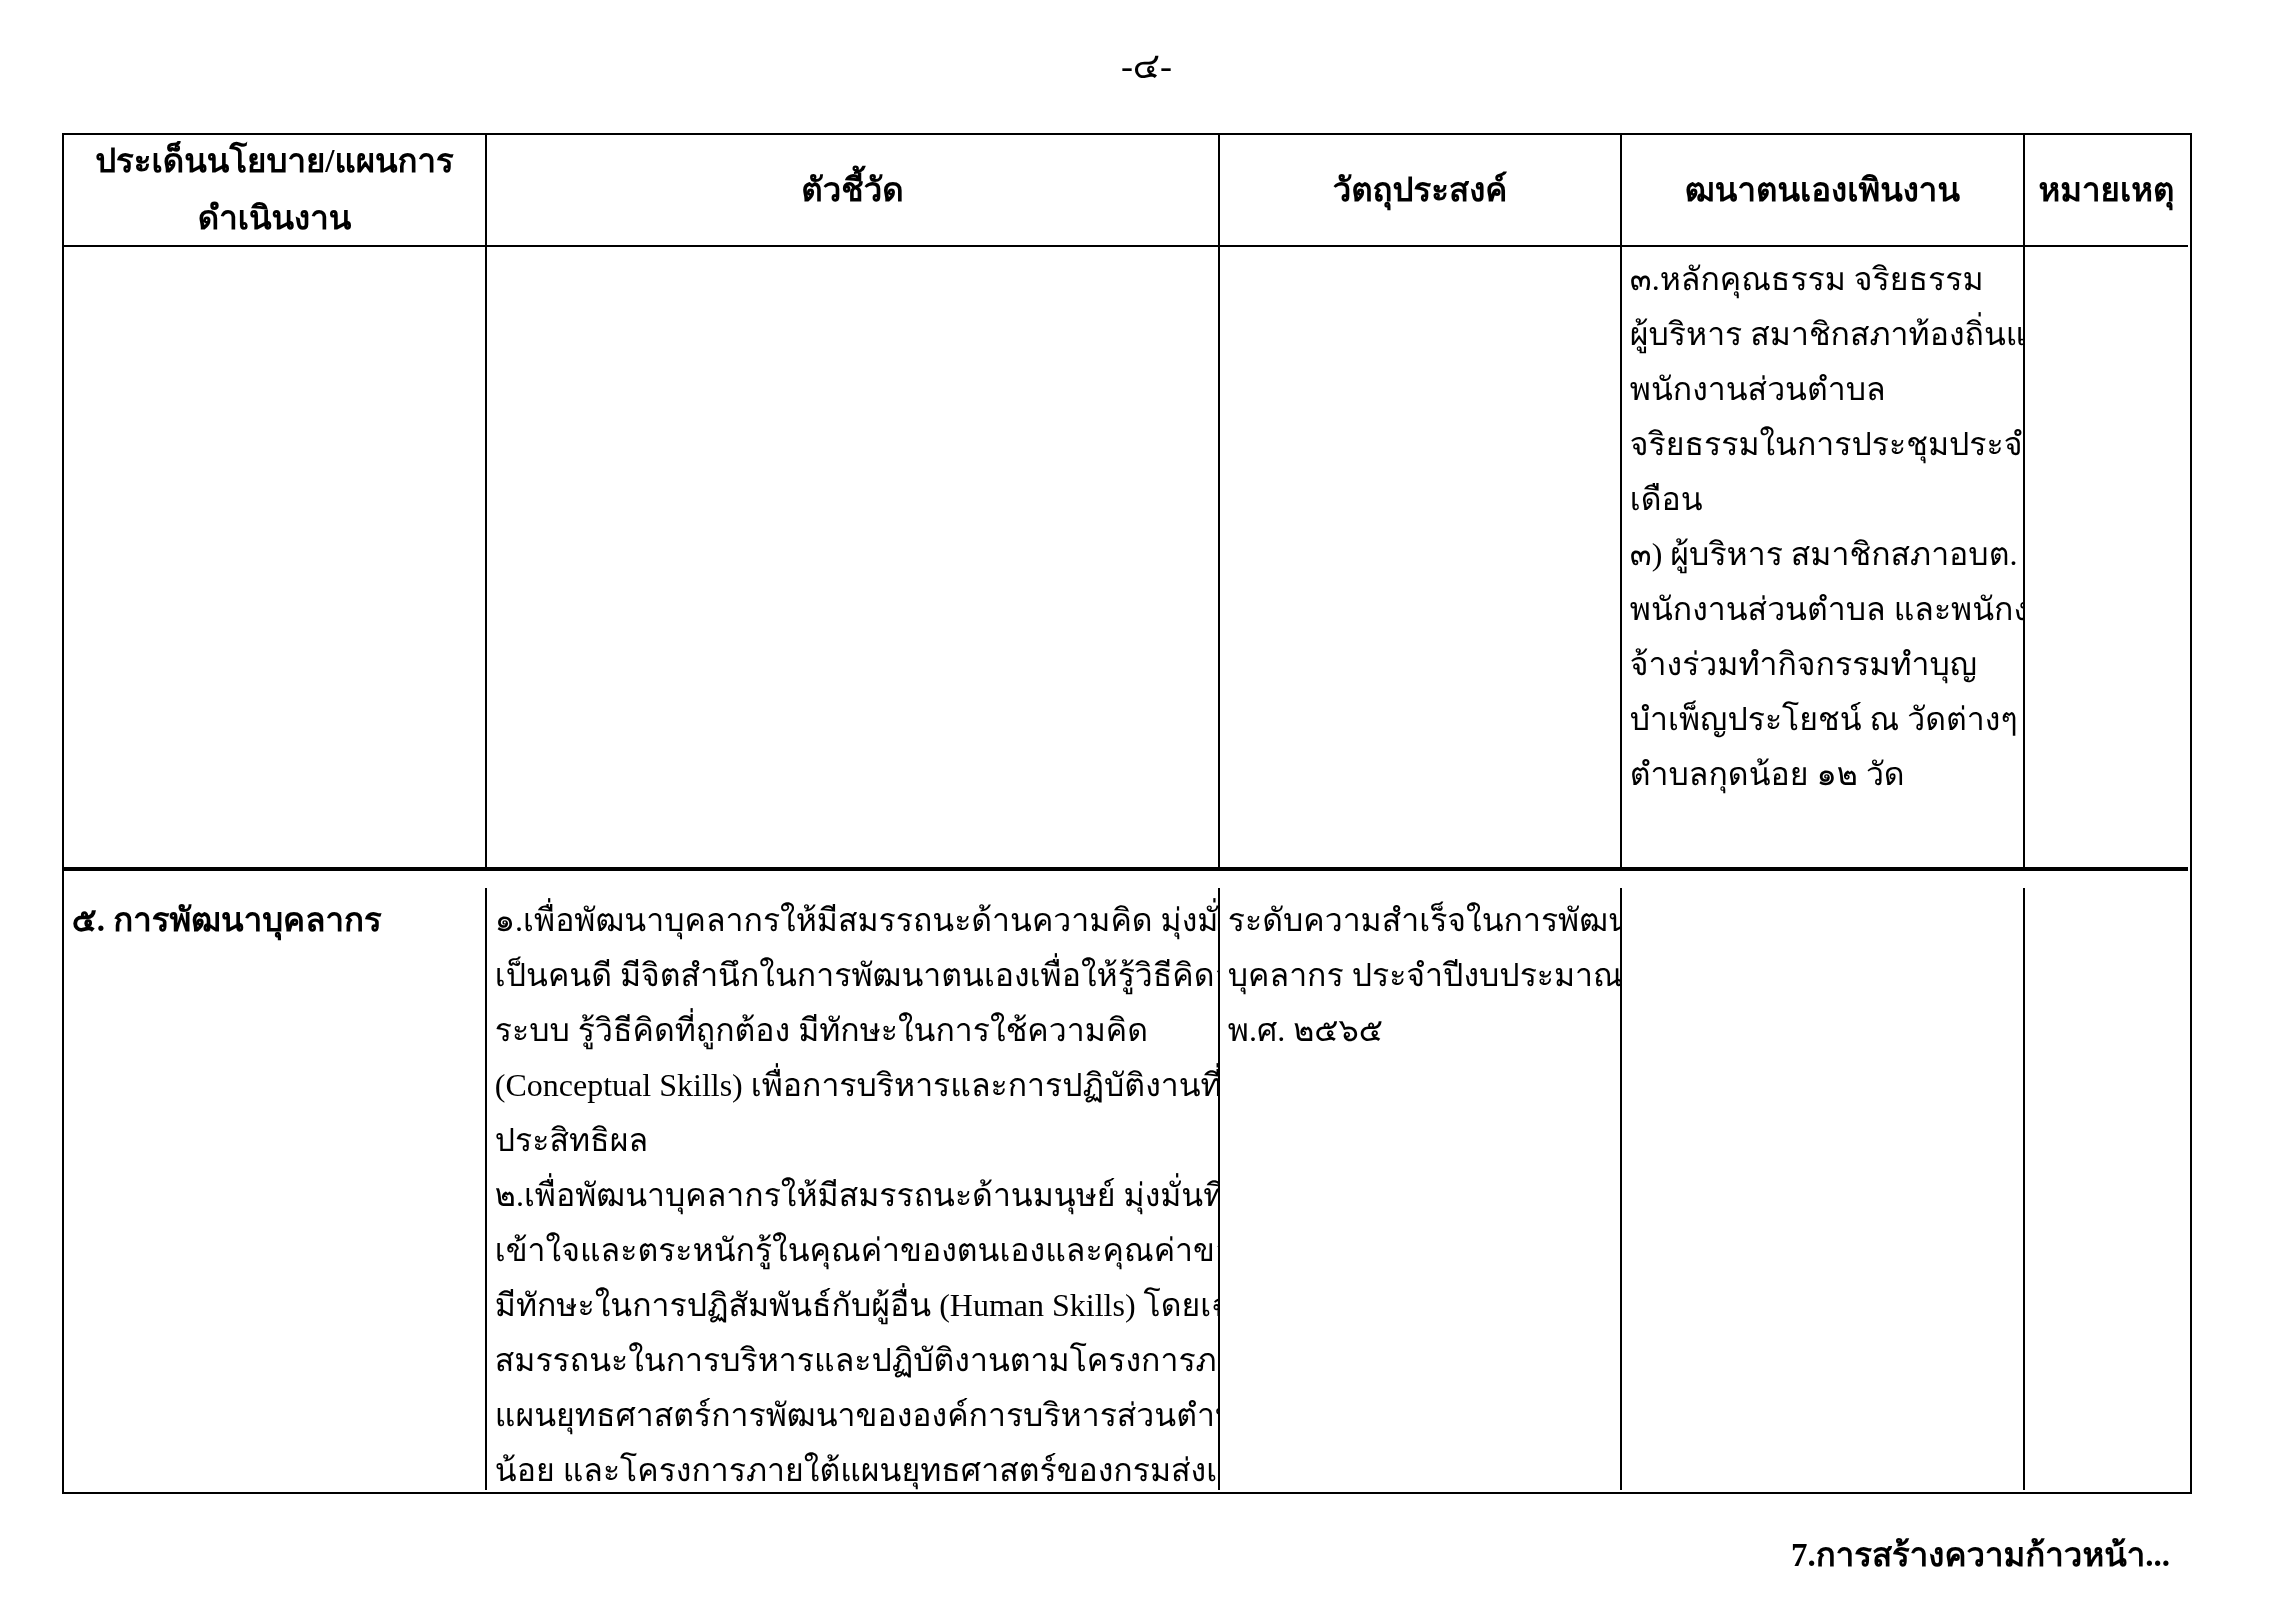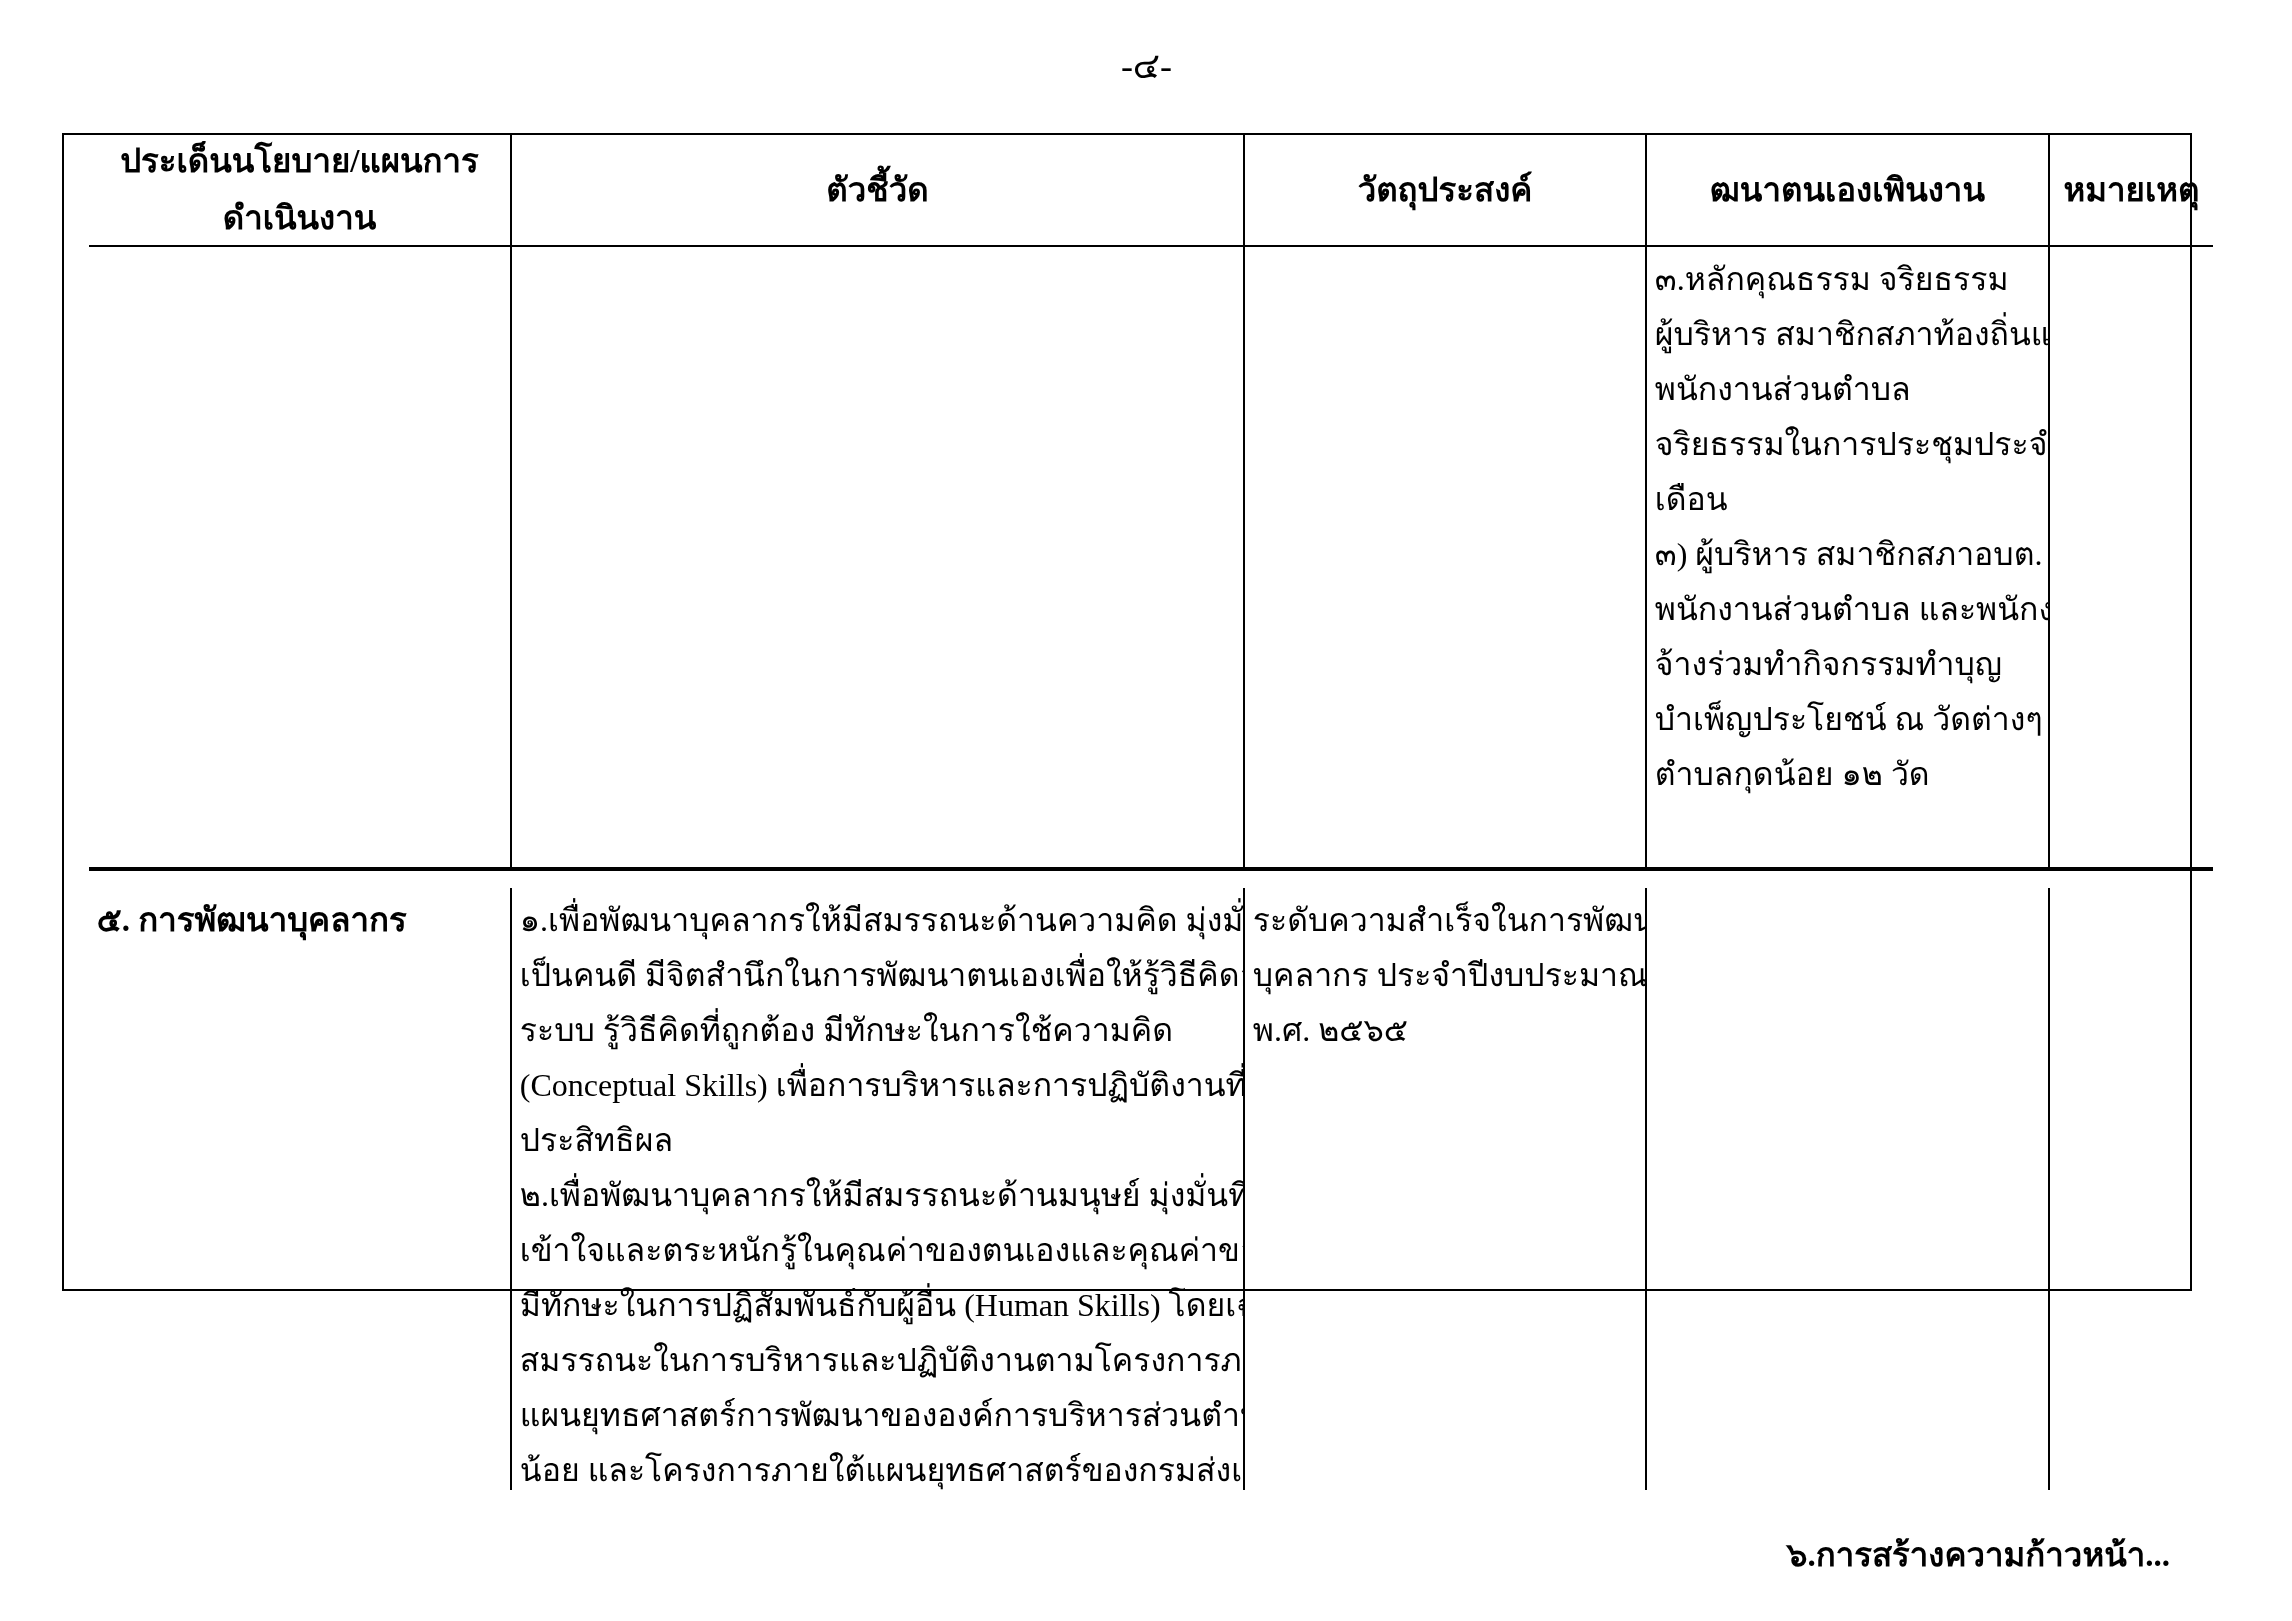--- a/index.html
+++ b/index.html
@@ -19,27 +19,26 @@
     width: 100%;
     text-align: center;
     font-size: 36px;
     line-height: 51px;
   }
   .doc-table {
     position: absolute;
     left: 62px;
     top: 133px;
     width: 2130px;
-    height: 1158px;
+    height: 1361px;
     box-sizing: border-box;
     border: 2.9px solid #000;
     display: grid;
     grid-template-columns: 423px 733px 402px 403px 163px;
     grid-template-rows: 112px 624px 619px;
-    padding-left: 25px;
   }
   .cell {
     box-sizing: border-box;
     border-right: 2px solid #000;
     border-bottom: 2px solid #000;
     overflow: hidden;
   }
   .cell.col5 { border-right: none; }
   .cell.r1 { border-bottom: 4.9px solid #000; }
   .cell.r2 { border-bottom: none; margin-top: 17px; }
@@ -141,16 +140,16 @@
     <div class="cell r2 body-cell">
         <div class="line">ระดับความสำเร็จในการพัฒนา</div>
         <div class="line">บุคลากร ประจำปีงบประมาณ</div>
         <div class="line">พ.ศ. ๒๕๖๕</div>
       </div>
     <div class="cell r2 body-cell"></div>
     <div class="cell r2 body-cell col5"></div>
 
   </div>
 
-  <div class="footer-note">๖.การสร้างความก้าวหน้า...</div>
+  <div class="footer-note">7.การสร้างความก้าวหน้า...</div>
 
 </div>
 
 
 </body></html>

